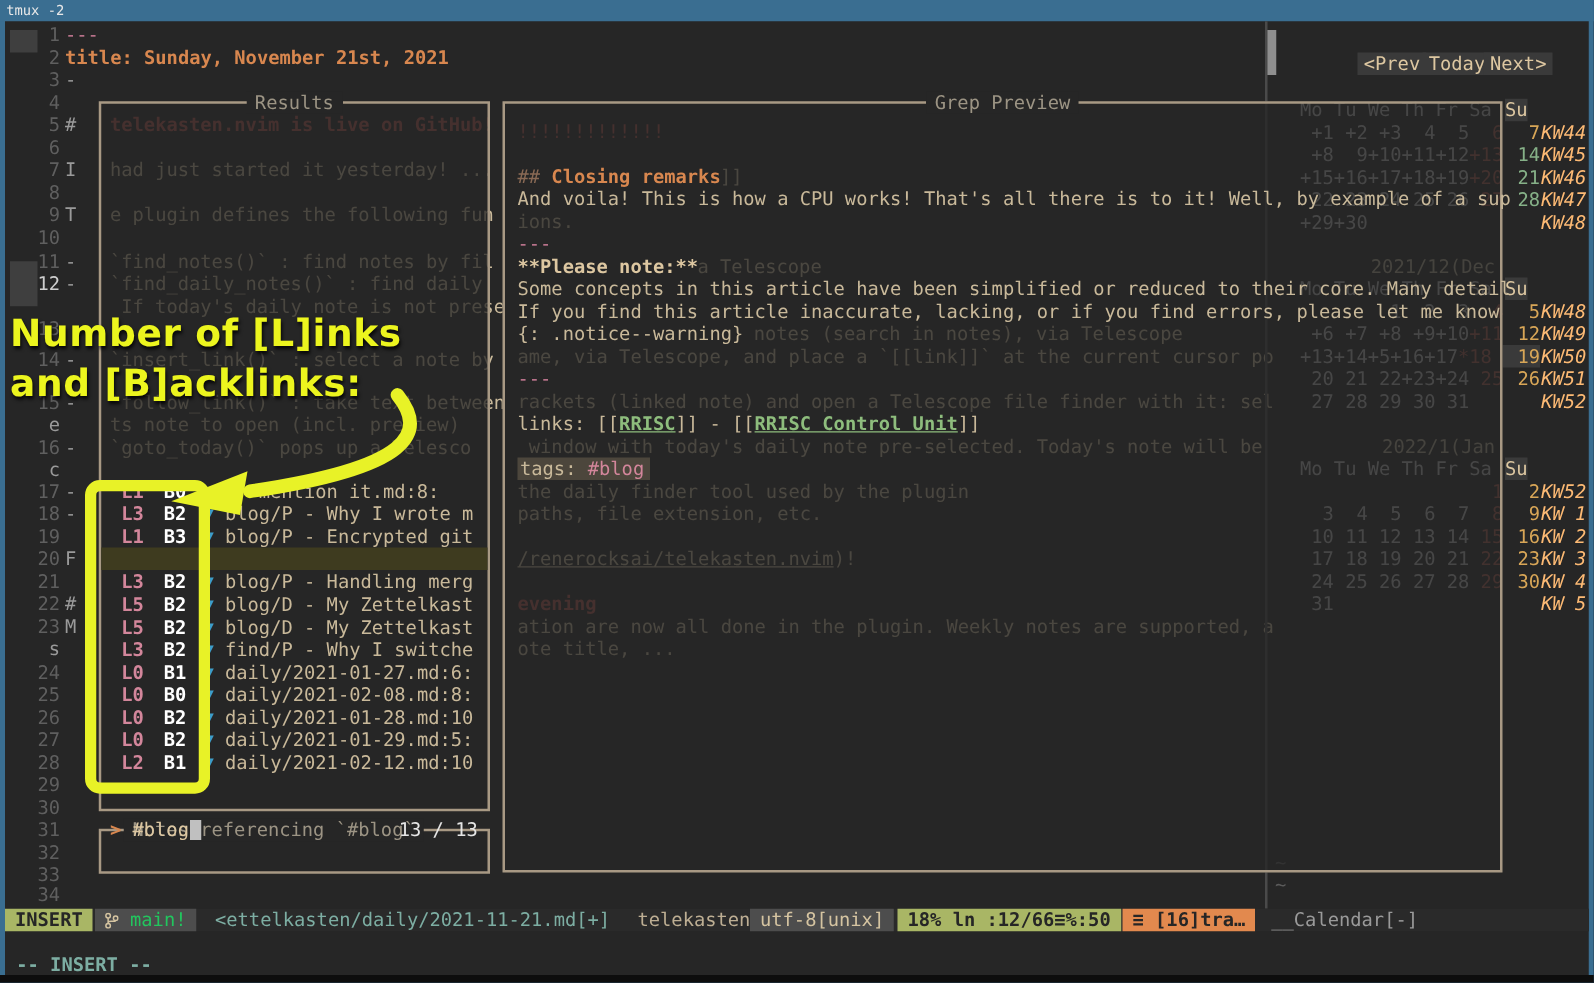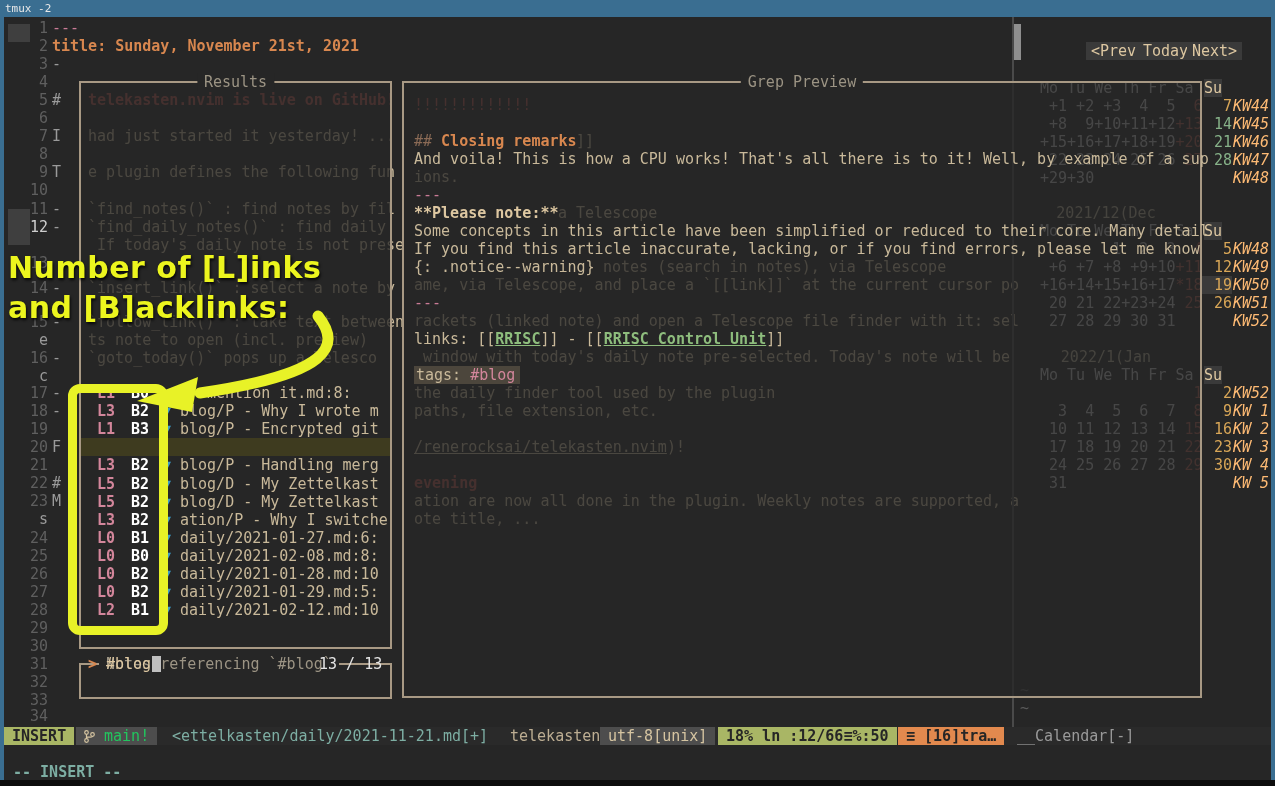--- a/index.html
+++ b/index.html
@@ -54,21 +54,21 @@
   #prompt-win  { left:75px; top:646px; width:313px; height:36px; }
 
   .layer { position:absolute; top:0; left:0; z-index:0; }
   .toplayer { position:absolute; top:0; left:0; z-index:3; }
 
   .sel-row { position:absolute; left:77px; width:309px; height:18px; background:#3e3b1f; z-index:3; }
   .chipbg { background:#4c463c; padding:0 5px 0 2px; }
   .suchip { background:#3a3a3a; }
   .su-cell { position:absolute; width:30px; text-align:right;
              font:15px/18px "DejaVu Sans Mono",monospace; white-space:pre; transform:translateY(-9px); }
-  .cal-right { position:absolute; left:1016px; width:180px; text-align:center;
+  .cal-right { position:absolute; left:1016px; width:180px; text-align:right;
              font:15px/18px "DejaVu Sans Mono",monospace; white-space:pre; transform:translateY(-9px); }
 
   .vsep { position:absolute; left:1008px; top:0px; width:2px; height:710px; background:#4a4a4a; z-index:1; }
   .navchip { position:absolute; top:25px; height:18px; background:#3a3a3a; color:#ddc7a1;
     font:15px/18px "DejaVu Sans Mono",monospace; padding:0 5px; z-index:1; }
 
   .scrollmark { position:absolute; background:#3f3f3f; }
   .scrollmark.light { background:#8f8f8f; }
 
   
@@ -216,21 +216,21 @@
         <div class="frag kw" style="left: 1229px; top: 161px;">KW48</div>
         <div class="cal-right calh" style="left: 1012px; top: 196px;">2021/12(Dec</div>
         <div class="frag caldim" style="left: 1036px; top: 214px;">Mo Tu We Th Fr Sa</div>
         <div class="frag bright suchip" style="left: 1200px; top: 214px;">Su</div>
         <div class="frag caldim" style="left: 1036px; top: 232px;"><span>        1  2  3</span><span class="sat">  4</span></div>
         <div class="su-cell sun-o" style="left: 1198px; top: 232px;"> 5</div>
         <div class="frag kw" style="left: 1229px; top: 232px;">KW48</div>
         <div class="frag caldim" style="left: 1036px; top: 250px;"><span> +6 +7 +8 +9+10</span><span class="sat">+11</span></div>
         <div class="su-cell sun-o" style="left: 1198px; top: 250px;">12</div>
         <div class="frag kw" style="left: 1229px; top: 250px;">KW49</div>
-        <div class="frag caldim" style="left: 1036px; top: 268px;"><span>+16+14+15+16+17</span><span class="sat">*18</span></div>
+        <div class="frag caldim" style="left: 1036px; top: 268px;"><span>+13+14+5+16+17</span><span class="sat">*18</span></div>
         <div class="su-cell sun-o suchip" style="left: 1198px; top: 268px;">19</div>
         <div class="frag kw" style="left: 1229px; top: 268px;">KW50</div>
         <div class="frag caldim" style="left: 1036px; top: 286px;"><span> 20 21 22+23+24</span><span class="sat"> 25</span></div>
         <div class="su-cell sun-o" style="left: 1198px; top: 286px;">26</div>
         <div class="frag kw" style="left: 1229px; top: 286px;">KW51</div>
         <div class="frag caldim" style="left: 1036px; top: 304px;"><span> 27 28 29 30 31</span><span class="sat">   </span></div>
         <div class="su-cell sun-o" style="left: 1198px; top: 304px;"></div>
         <div class="frag kw" style="left: 1229px; top: 304px;">KW52</div>
         <div class="cal-right calh" style="left: 1012px; top: 340px;">2022/1(Jan</div>
         <div class="frag caldim" style="left: 1036px; top: 358px;">Mo Tu We Th Fr Sa</div>
@@ -309,21 +309,21 @@
         <div class="">
           <div class="frag lcol b" style="left: 93px; top: 485px;">L5</div>
           <div class="frag bcol b" style="left: 127px; top: 485px;">B2</div>
           <div class="frag arrow" style="left: 158px; top: 485px;">▼</div>
           <div class="frag body" style="left: 176px; top: 485px;">blog/D - My Zettelkast</div>
         </div>
         <div class="">
           <div class="frag lcol b" style="left: 93px; top: 503px;">L3</div>
           <div class="frag bcol b" style="left: 127px; top: 503px;">B2</div>
           <div class="frag arrow" style="left: 158px; top: 503px;">▼</div>
-          <div class="frag body" style="left: 176px; top: 503px;">ation/P - Why I switche</div>
+          <div class="frag body" style="left: 176px; top: 503px;">find/P - Why I switche</div>
         </div>
         <div class="">
           <div class="frag lcol b" style="left: 93px; top: 521px;">L0</div>
           <div class="frag bcol b" style="left: 127px; top: 521px;">B1</div>
           <div class="frag arrow" style="left: 158px; top: 521px;">▼</div>
           <div class="frag body" style="left: 176px; top: 521px;">daily/2021-01-27.md:6:</div>
         </div>
         <div class="">
           <div class="frag lcol b" style="left: 93px; top: 539px;">L0</div>
           <div class="frag bcol b" style="left: 127px; top: 539px;">B0</div>

